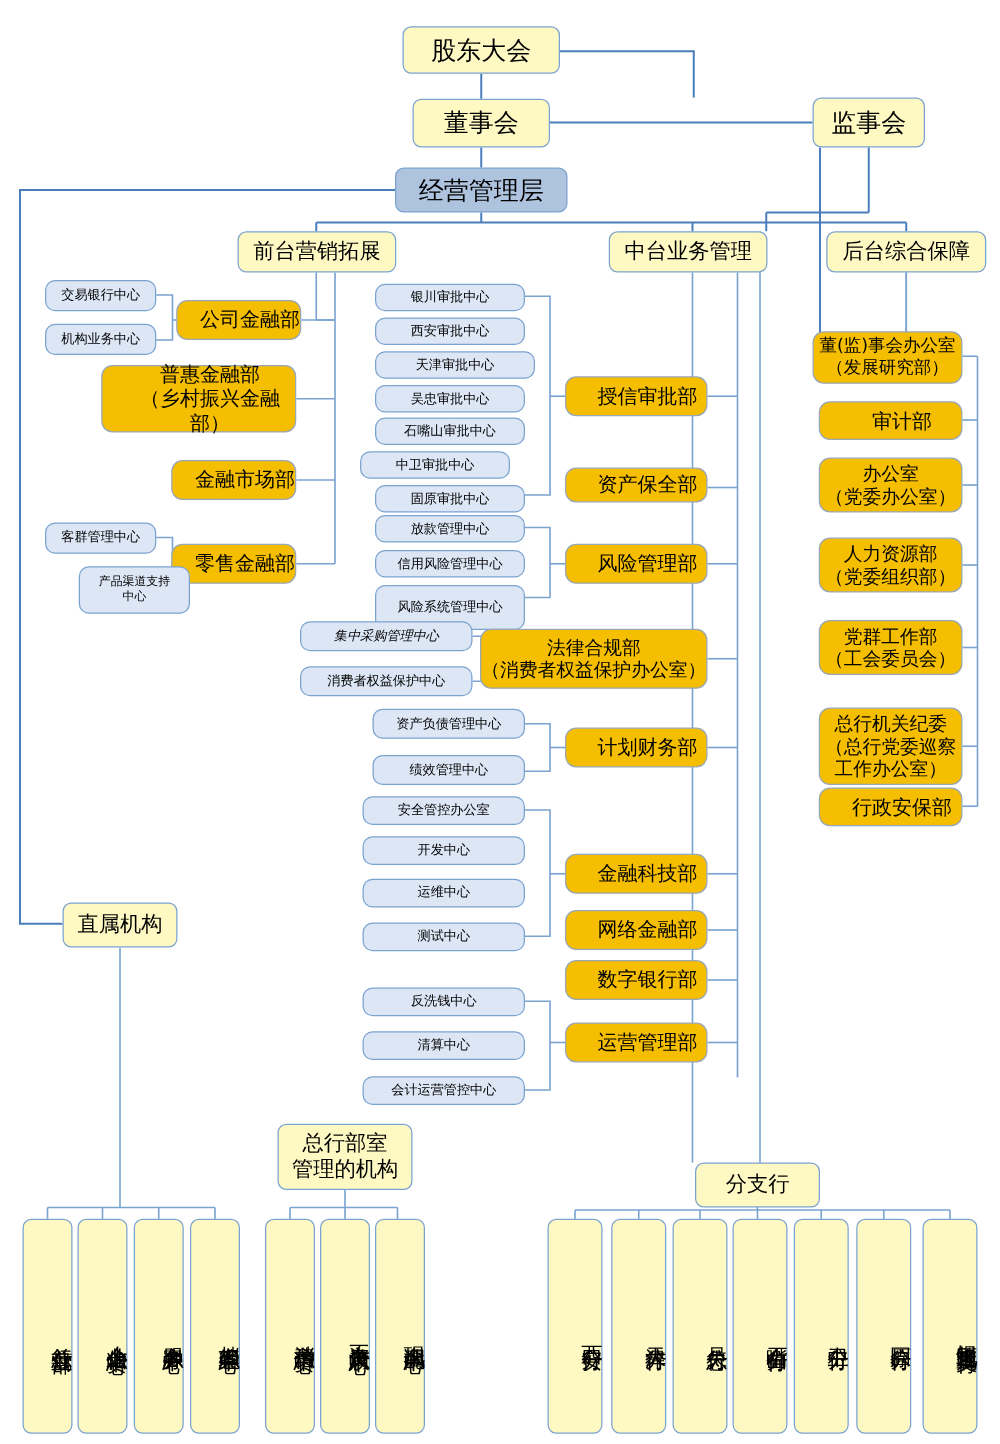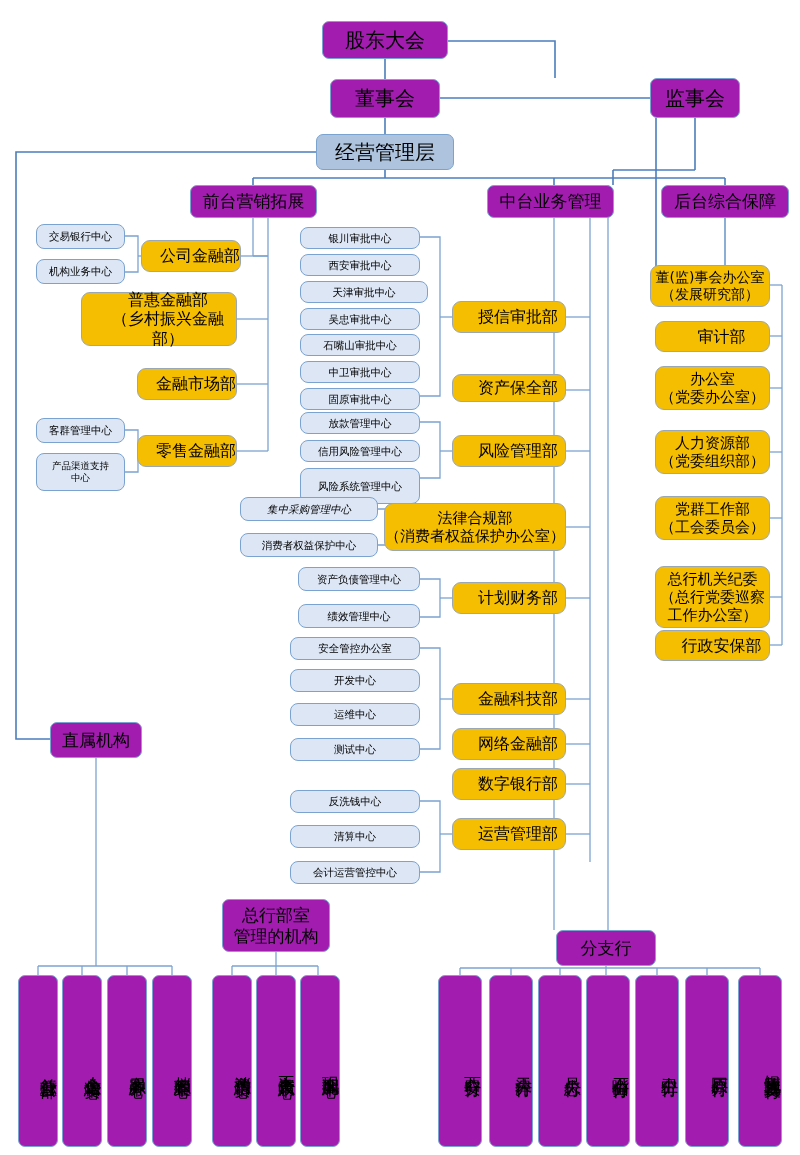--- a/index.html
+++ b/index.html
@@ -4,34 +4,34 @@
 <style>
   html,body{margin:0;padding:0;background:#ffffff;}
   body{width:800px;height:1155px;position:relative;overflow:hidden;
        font-family:"DejaVu Sans","Liberation Sans",sans-serif;}
   #canvas{position:absolute;left:0;top:0;width:800px;height:1155px;}
   svg#wires{position:absolute;left:0;top:0;width:800px;height:1155px;}
   .node{position:absolute;box-sizing:border-box;display:flex;align-items:center;
         justify-content:center;text-align:center;border-radius:7px;line-height:1.22;
         color:#000;}
   
-  .n-white{background:#a21caf;border:1.3px solid #7ba3d0;}
+  .n-white{background:#fef9c3;border:1.3px solid #7ba3d0;}
   
   .n-blue{background:#aec3de;border:1.3px solid #7ba3d0;}
   
   .n-gold{background:#f5be00;border:1.3px solid #9aa7b4;border-radius:9px;}
   
   .n-pale{background:#dce6f5;border:1.2px solid #7ba3d0;border-radius:8px;}
   .f21{font-size:20px;}
   .f17{font-size:17px;}
   .f16{font-size:16px;padding-left:18px;}
   .f15{font-size:15px;}
   .f14{font-size:14px;}
   .f10{font-size:10.5px;}
-  .f9{font-size:9.5px;}
+  .f9{font-size:9.5px;margin-left:27px;}
   
   .vert{writing-mode:vertical-rl;text-orientation:upright;letter-spacing:1px;
         font-size:17px;line-height:1.05;}
   .vtop{align-items:flex-start;padding-top:10px;}
 </style>
 </head>
 <body>
 
 <div id="canvas">
 
@@ -212,21 +212,21 @@
   </div>
   <div class="node n-pale f10" style="left:300px;top:281px;width:128px;height:22px;">
     <span>天津审批中心</span>
   </div>
   <div class="node n-pale f10" style="left:300px;top:308px;width:120px;height:22px;">
     <span>吴忠审批中心</span>
   </div>
   <div class="node n-pale f10" style="left:300px;top:334px;width:120px;height:22px;">
     <span>石嘴山审批中心</span>
   </div>
-  <div class="node n-pale f10" style="left:300px;top:361px;width:120px;height:22px;">
+  <div class="node n-pale f10" style="left:288px;top:361px;width:120px;height:22px;">
     <span>中卫审批中心</span>
   </div>
   <div class="node n-pale f10" style="left:300px;top:388px;width:120px;height:22px;">
     <span>固原审批中心</span>
   </div>
 
   <div class="node n-pale f10" style="left:300px;top:412px;width:120px;height:22px;">
     <span>放款管理中心</span>
   </div>
   <div class="node n-pale f10" style="left:300px;top:440px;width:120px;height:22px;">

